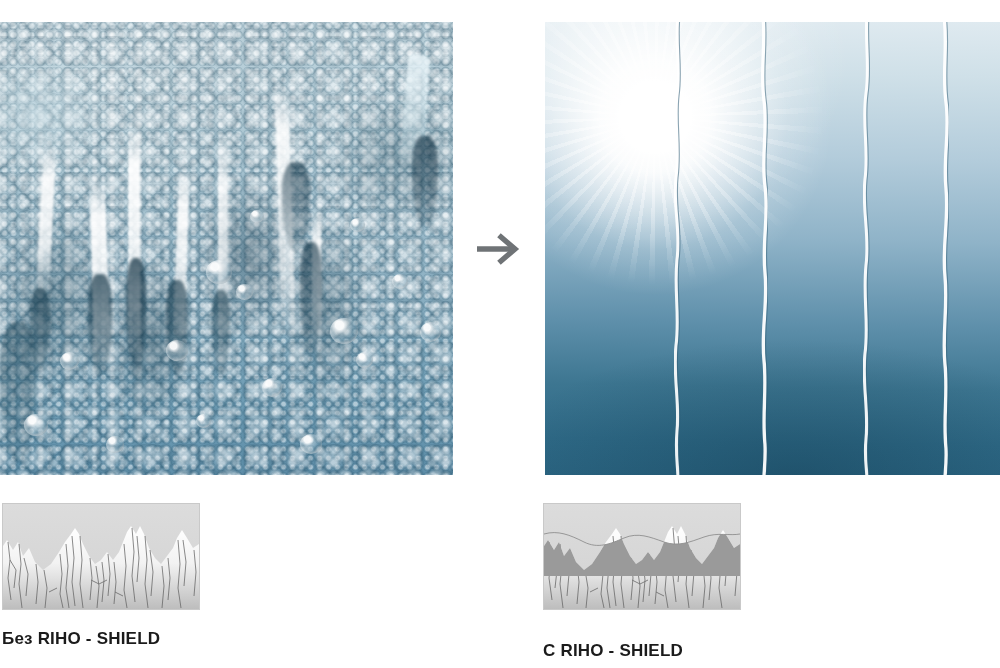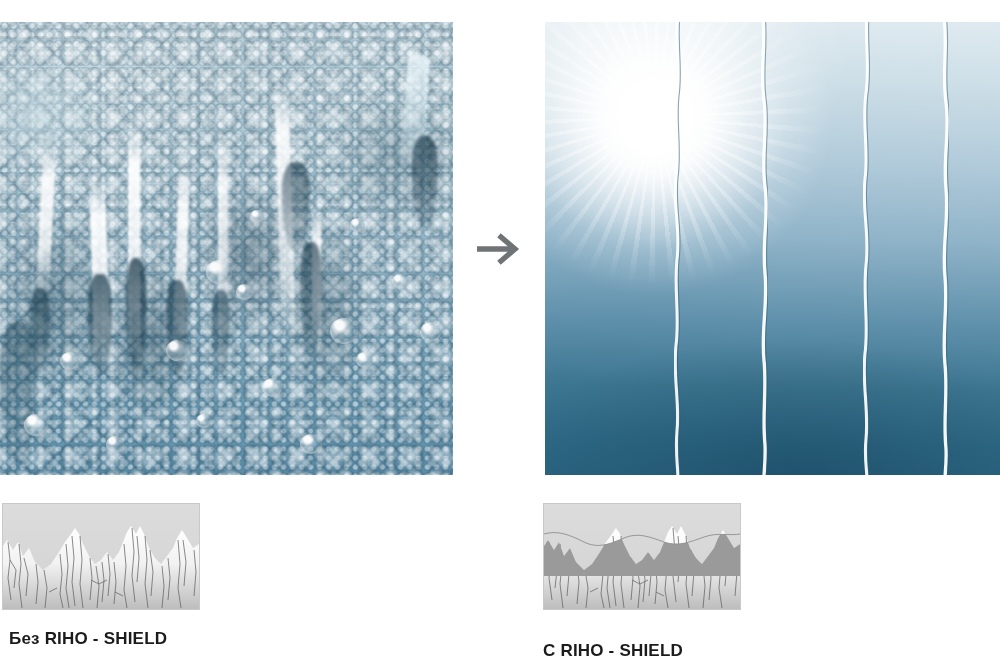--- a/index.html
+++ b/index.html
@@ -90,21 +90,21 @@
 
   
   .diagram{position:absolute;top:503px;width:196px;height:105px;
     border:1px solid #c9c9c9;background:#d9d9d9;overflow:hidden;}
   #diagram-left{left:2px;}
   #diagram-right{left:543px;}
 
   
   .caption{position:absolute;top:629px;font-size:17px;font-weight:700;
     color:#1b1b1b;letter-spacing:.2px;white-space:nowrap;}
-  #caption-left{left:9px;text-align:center;}
+  #caption-left{left:2px;text-align:center;}
   #caption-right{left:543px;margin-top:12px;}
 </style>
 </head>
 <body>
 
 <div class="stage">
 
   <div class="photo" id="photo-left" aria-label="Untreated shower glass covered with limescale, water droplets and dirty streaks">
 
     <div class="lyr" id="drops-a"></div>

